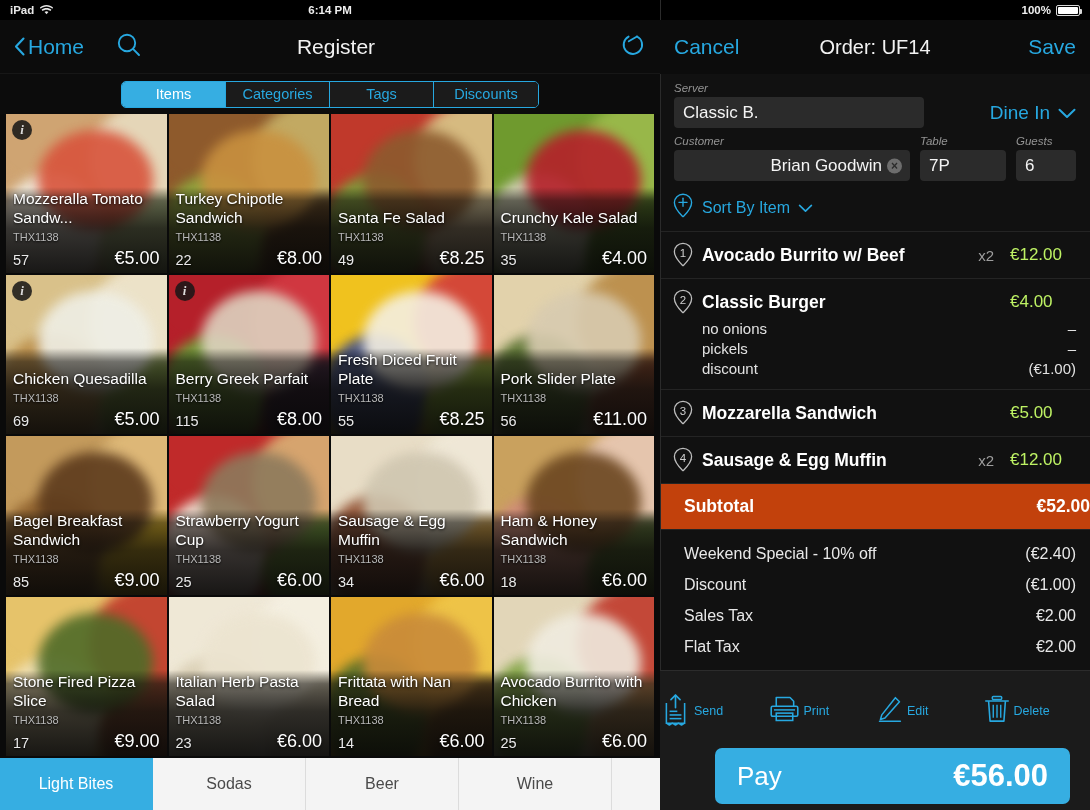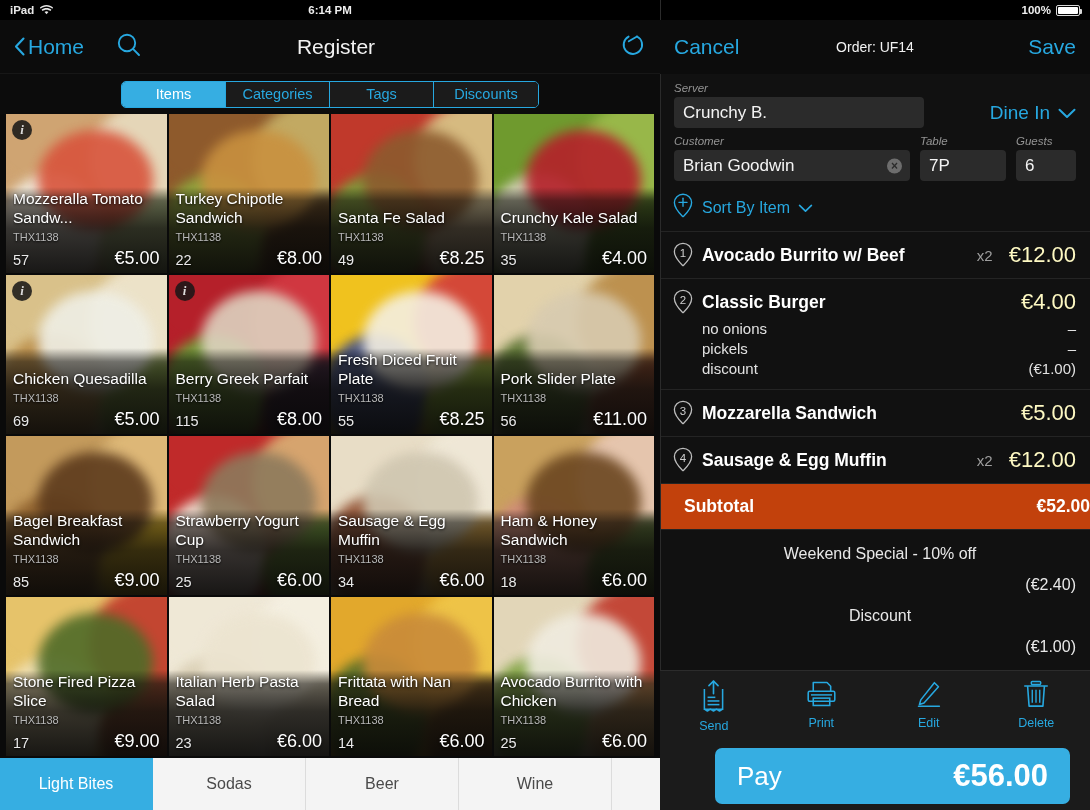--- a/index.html
+++ b/index.html
@@ -112,38 +112,38 @@
     padding:1px; background:transparent;
   }
   .batt::after{ content:""; position:absolute; right:-3px; top:3px; width:2px; height:5px; background:#d8d8d8; border-radius:0 1px 1px 0;}
   .batt span{ display:block; height:100%; width:100%; background:#fff; border-radius:1px; }
 
   .r-nav{
     position:relative; height:54px; background:#0c0c0c;
     display:flex; align-items:center; padding:0 14px;
   }
   .r-cancel{ color:#27a8e0; font-size:21px; cursor:pointer; }
-  .r-title{ position:absolute; left:0; right:0; text-align:center; color:#f2f2f2; font-size:14px; pointer-events:none;}
+  .r-title{ position:absolute; left:0; right:0; text-align:center; color:#f2f2f2; font-size:20px; pointer-events:none;}
   .r-save{ margin-left:auto; color:#27a8e0; font-size:21px; cursor:pointer; }
 
   .r-form{ padding:8px 14px 6px 14px; background:#111111; }
   .fld-label{ color:#949494; font-size:11.5px; margin-bottom:3px;font-style:italic; }
   .row1{ display:flex; align-items:flex-end; gap:10px; }
   .inp{
     background:#2b2b2b; border-radius:4px; height:31px; display:flex; align-items:center;
     padding:0 9px; color:#f4f4f4; font-size:17px; cursor:text;
   }
   .server-inp{ width:250px; }
   .dinein{
     display:flex; align-items:center; gap:8px; color:#27a8e0; font-size:19px;
     margin-left:auto; padding-bottom:4px; cursor:pointer;
   }
   .row2{ display:flex; gap:10px; margin-top:7px; align-items:flex-end; }
   .cust-col{ flex:1; }
-  .cust-inp{ position:relative; padding-right:40px; }
+  .cust-inp{ position:relative; padding-right:28px;justify-content:flex-end; }
   .clearbtn{
     position:absolute; right:8px; top:50%; transform:translateY(-50%);
     width:15px; height:15px; border-radius:50%; background:#6d6d6d;
     display:flex; align-items:center; justify-content:center; cursor:pointer;
   }
   .clearbtn::before{ content:"\00d7"; color:#2b2b2b; font-size:12px; line-height:1; font-weight:bold; }
   .tbl-col{ width:86px; }
   .gst-col{ width:60px; }
 
   .sortrow{
@@ -155,43 +155,43 @@
   .orderlist{ background:#111111; }
   .oitem{ border-bottom:1px solid #242424; padding:10px 14px 10px 12px; cursor:pointer; }
   .oline{ display:flex; align-items:center; }
   .pin{ width:22px; height:26px; flex:0 0 22px; margin-right:8px; position:relative; }
   .pin .num{
     position:absolute; inset:0; display:flex; align-items:center; justify-content:center;
     color:#cfcfcf; font-size:11.5px; padding-bottom:5px;
   }
   .oname{ color:#fff; font-size:17.5px; font-weight:bold; }
   .oqty{ margin-left:auto; color:#9e9e9e; font-size:15px; margin-right:16px; }
-  .oprice{ color:#fef9c3; font-size:22px; min-width:66px; text-align:right; }
+  .oprice{ color:#bef264; font-size:17px; min-width:66px; }
   .mods{ margin-left:30px; margin-top:4px; }
   .mod{ display:flex; align-items:center; color:#e2e2e2; font-size:15px; line-height:20px; }
   .mod .mname{ }
   .mod .mval{ margin-left:auto; color:#e2e2e2; min-width:66px; text-align:right; }
 
   .subtotal{
     display:flex; align-items:center; padding:12px 0 12px 24px;
     background:#c2410c; border-bottom:1px solid #242424;
   }
   .subtotal .lbl{ color:#fff; font-size:17.5px; font-weight:bold; }
   .subtotal .val{ margin-left:auto; color:#fff; font-size:17.5px; font-weight:bold; }
 
   .totals{ padding:8px 14px 0 24px; }
-  .trow{ display:flex; align-items:center; color:#e8e8e8; font-size:16px; line-height:31px;flex-direction:column; }
+  .trow{ display:flex; align-items:center; color:#e8e8e8; font-size:16px; line-height:31px; }
   .trow .tv{ margin-left:auto; }
 
   .actionbar{
     position:absolute; left:0; bottom:0; width:430px; height:140px;
     background:#1b1b1b; border-top:1px solid #2c2c2c;
   }
   .actions{ display:flex; height:72px; padding-top:8px; }
-  .act{ flex:1; display:flex; flex-direction:column; align-items:center; gap:3px; cursor:pointer; }
+  .act{ flex:1; display:flex; flex-direction:row; align-items:center; gap:3px; cursor:pointer; }
   .act .alabel{ color:#27a8e0; font-size:12.5px; }
   .paybtn{
     position:absolute; left:55px; right:20px; bottom:6px; height:56px;
     background:#36aee2; border-radius:7px; display:flex; align-items:center;
     padding:0 22px; cursor:pointer;
   }
   .paybtn .ptxt{ color:#fff; font-size:26px; }
   .paybtn .pamt{ margin-left:auto; color:#fff; font-size:31px; font-weight:bold; }
   .divider{ position:absolute; left:0; top:0; bottom:0; width:1px; background:#2b2b2b; }
 </style>
@@ -501,21 +501,21 @@
     <div class="r-nav">
       <div class="r-cancel">Cancel</div>
       <div class="r-title">Order: UF14</div>
       <div class="r-save">Save</div>
     </div>
 
     <div class="r-form">
       <div class="row1">
         <div>
           <div class="fld-label">Server</div>
-          <div class="inp server-inp">Crunchy B.</div>
+          <div class="inp server-inp">Classic B.</div>
         </div>
         <div class="dinein">
           <span>Dine In</span>
           <span>
             <svg viewBox="0 0 18 11" width="18" height="11">
                 <polyline points="1.5,1.8 9,9 16.5,1.8" fill="none" stroke="#27a8e0" stroke-width="2" stroke-linecap="round" stroke-linejoin="round"></polyline>
               </svg>
           </span>
         </div>
       </div>

